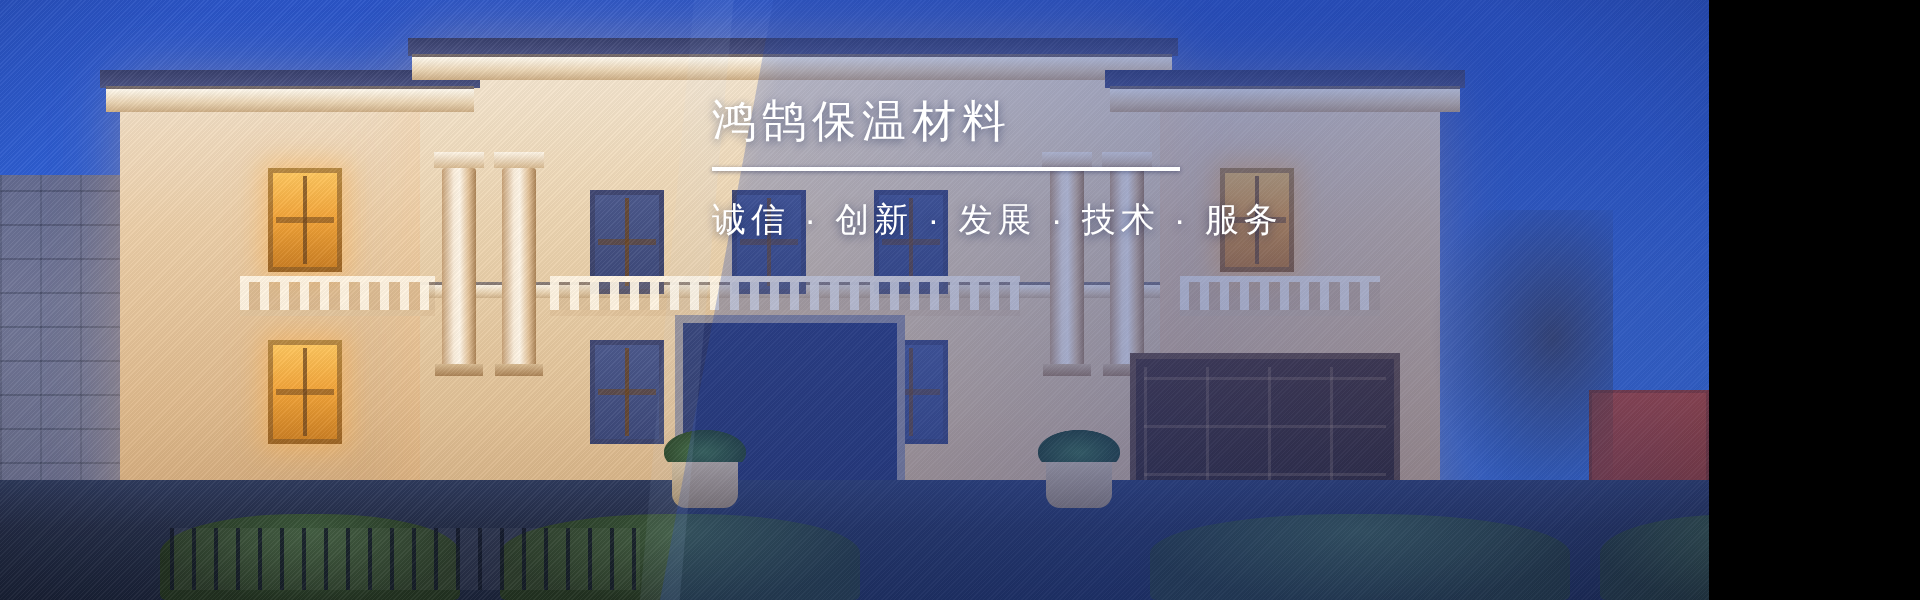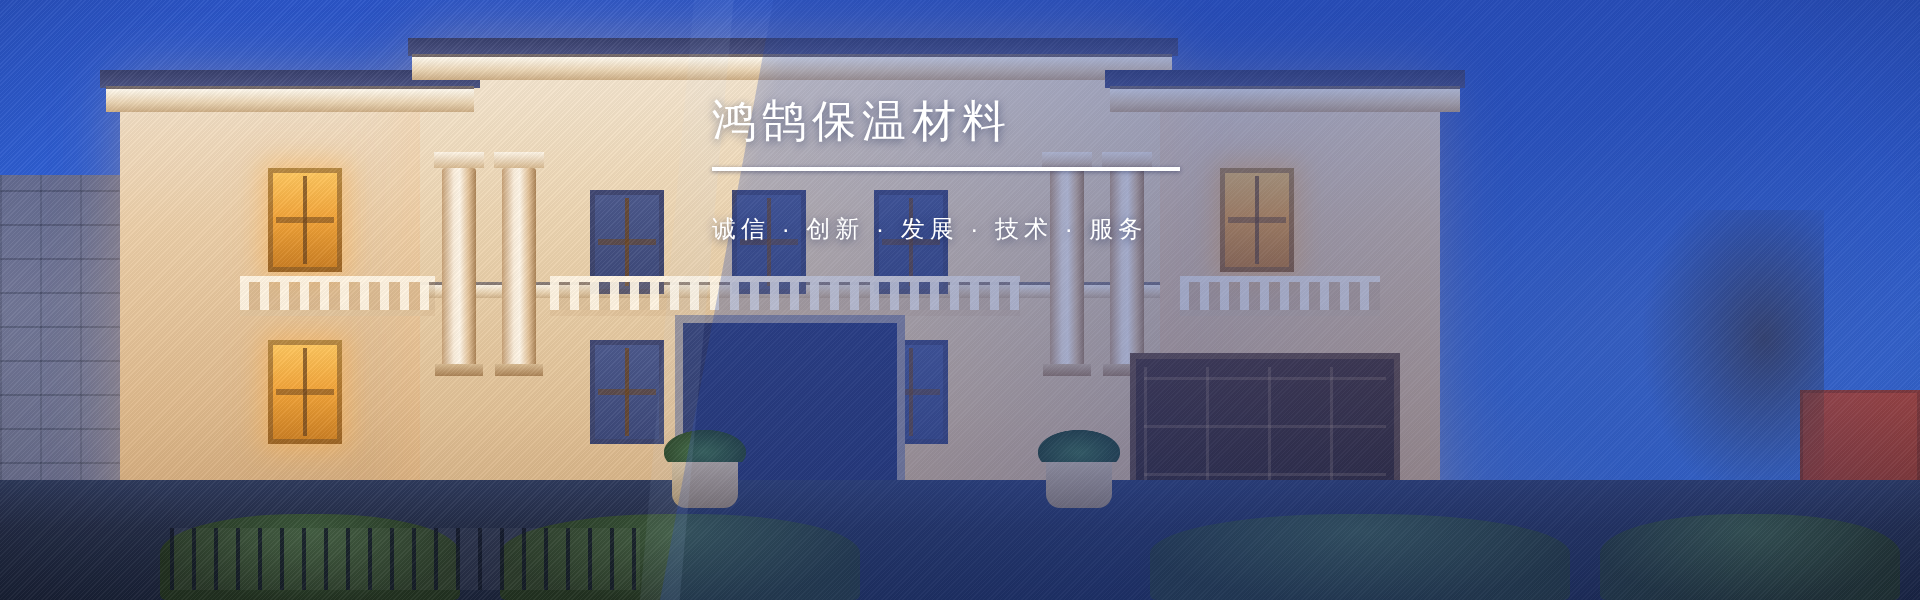--- a/index.html
+++ b/index.html
@@ -1,20 +1,20 @@
 <!DOCTYPE html>
 <html><head>
 <meta charset="utf-8">
 <style>
   * { margin:0; padding:0; box-sizing:border-box; }
   html,body { background:#000; }
 
   #banner {
     position:relative;
-    width:1920px;
+    width:1709px;
     height:600px;
     overflow:hidden;
     font-family:"Liberation Sans","DejaVu Sans",sans-serif;
     background:#2f60d2;
     user-select:none;
   }
 
   
   .sky {
     position:absolute; inset:0;
@@ -228,22 +228,22 @@
     white-space:nowrap;
     text-shadow:
       3px 0 0 #1b3a95,
      -1px 0 0 #1b3a95,
       0 3px 0 #1b3a95,
       0 -1px 0 #1b3a95,
       4px 4px 0 #16307d,
       6px 7px 14px rgba(8,20,60,.55);
   }
   .tagline {
-    margin-top:42px;
-    font-size:24px;
+    margin-top:26px;
+    font-size:34px;
     letter-spacing:5px;
     color:#ffffff;
     font-weight:400;
     white-space:nowrap;
     text-shadow:0 2px 10px rgba(10,24,70,.60);
   }
 
   
   .vignette {
     position:absolute; inset:0; pointer-events:none;

